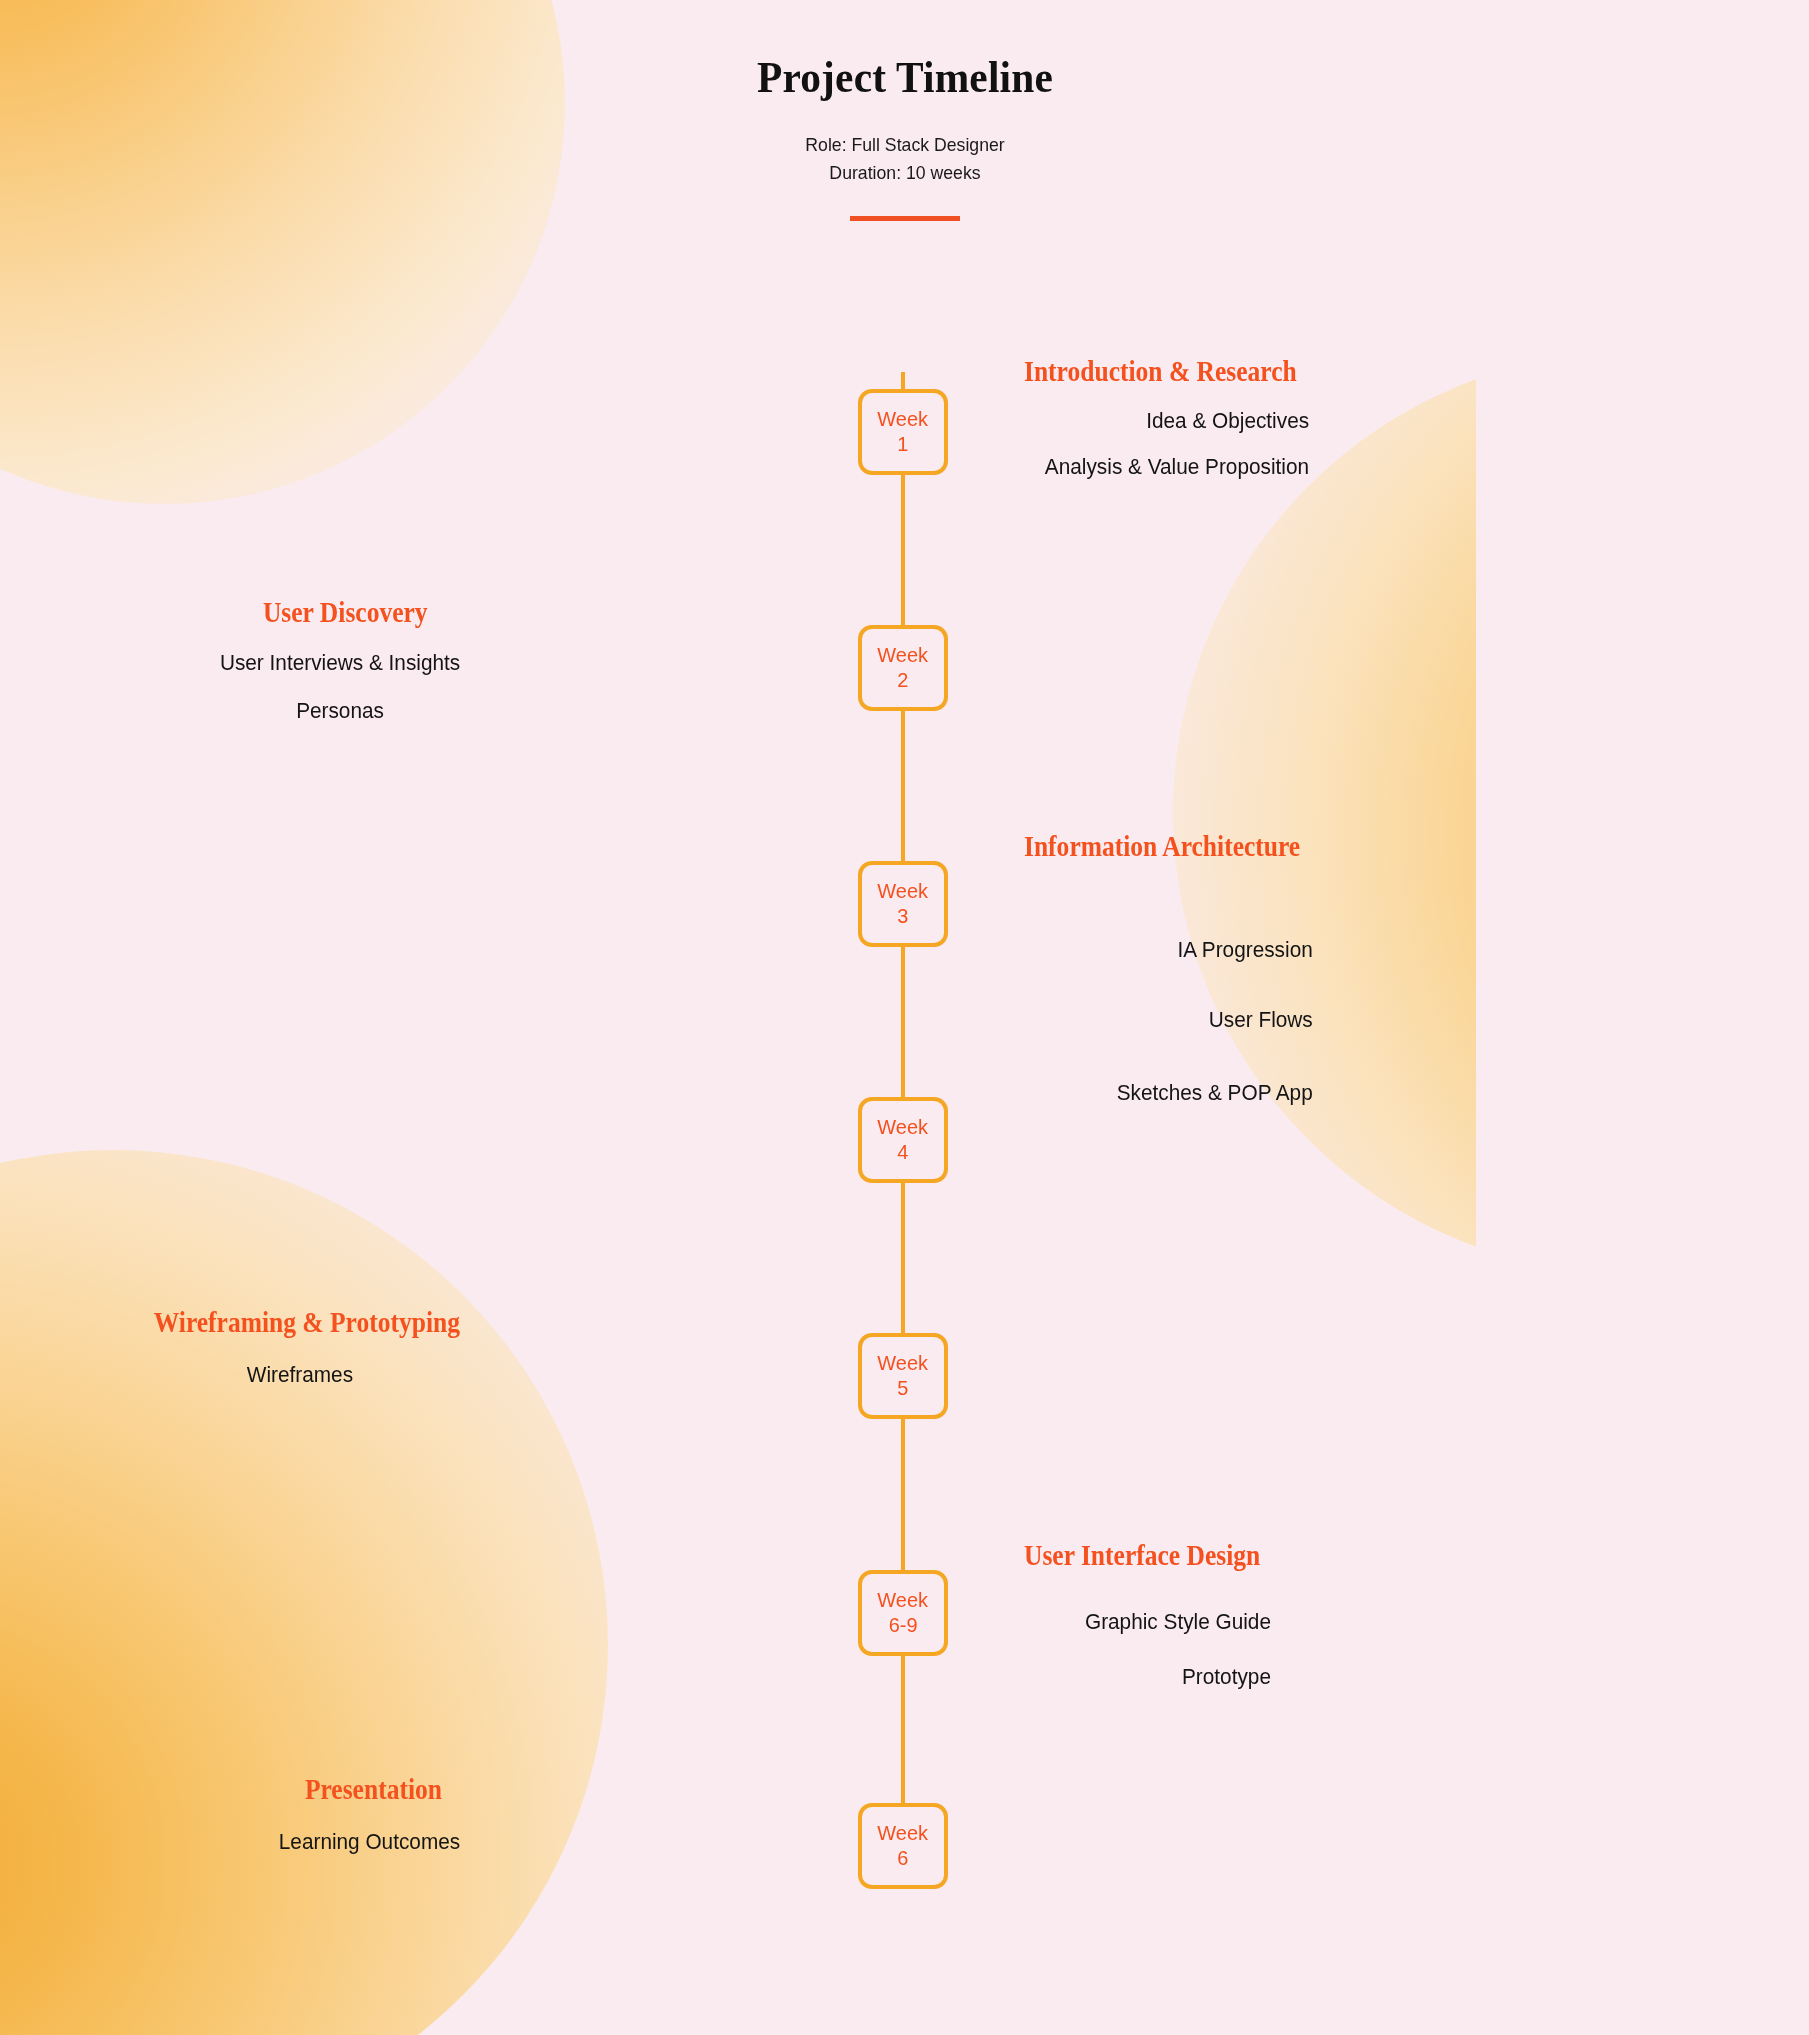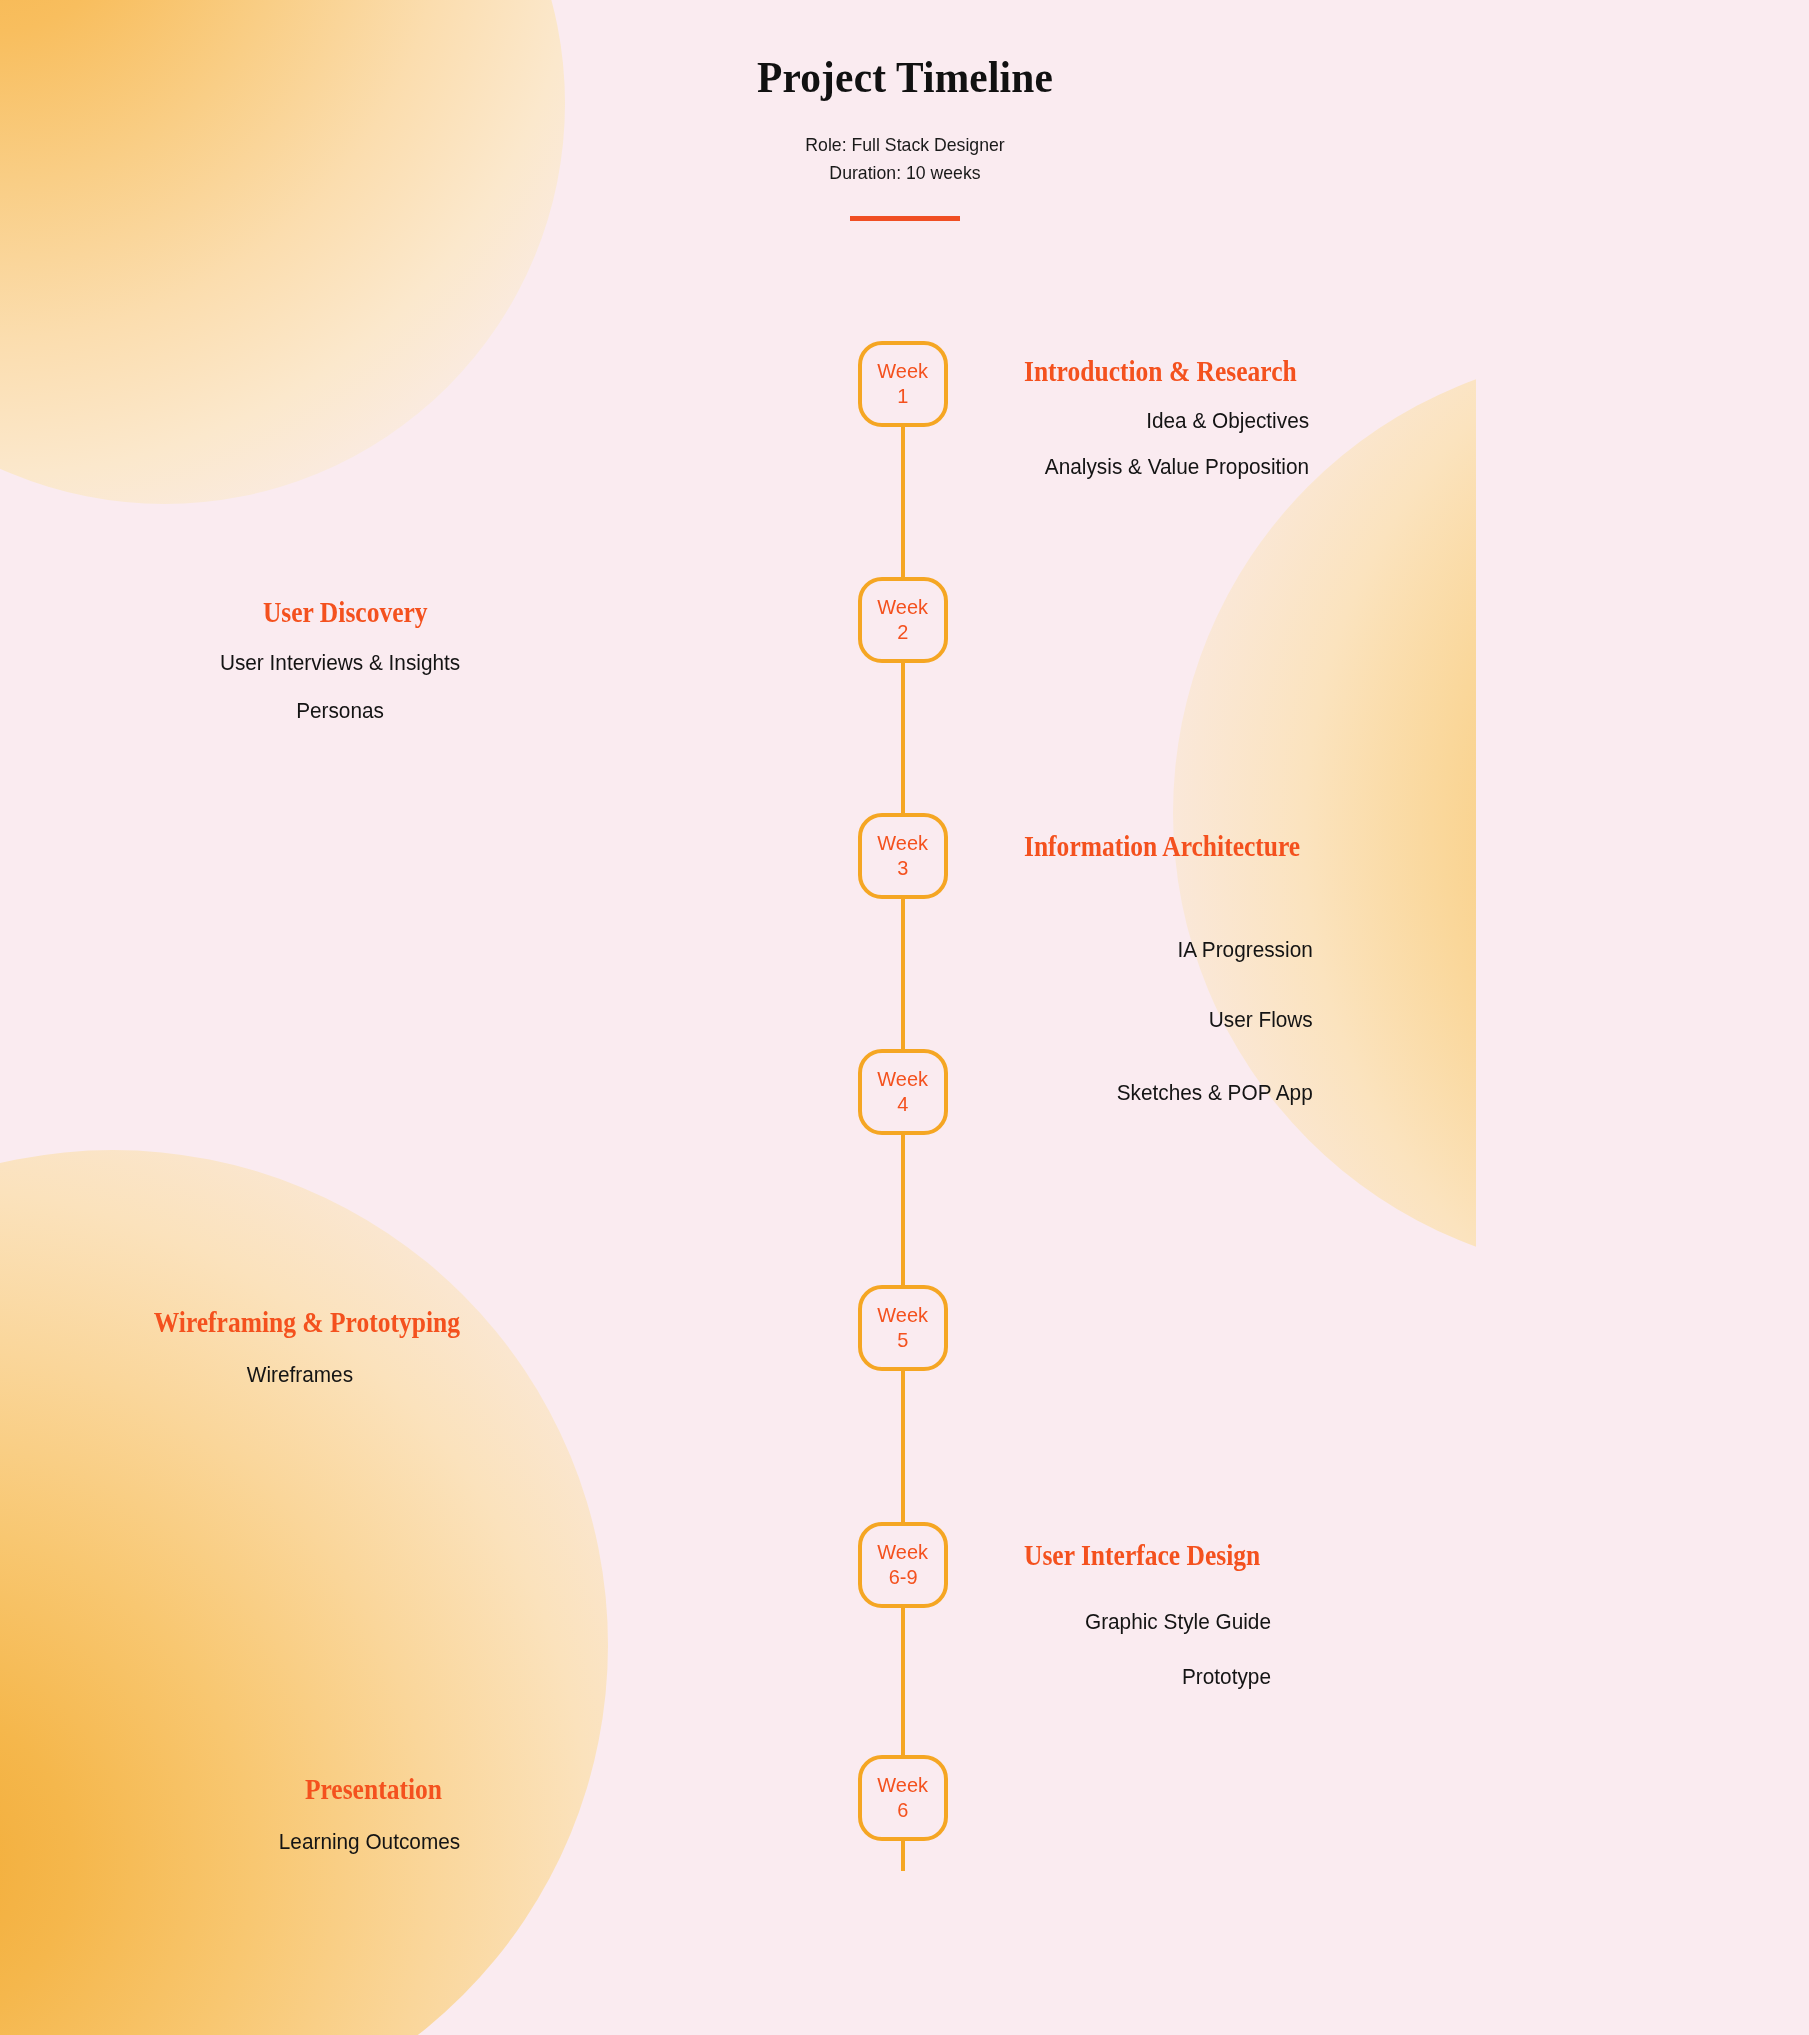--- a/index.html
+++ b/index.html
@@ -94,28 +94,29 @@
     background: #F5A623;
   }
 
   
   .week-node {
     position: absolute;
     left: 858px;
     width: 82px;
     height: 78px;
     border: 4.2px solid #F5A623;
-    border-radius: 24px;
+    border-radius: 14px;
     background: #FAEBF0;
     box-sizing: content-box;
     display: flex;
     flex-direction: column;
     align-items: center;
     justify-content: center;
     z-index: 3;
+    margin-top: 48px;
   }
   .week-word, .week-num {
     color: #F4511E;
     font-family: "Liberation Sans", sans-serif;
     font-size: 21px;
     line-height: 1.18;
     transform: scaleX(0.95);
   }
 
   

